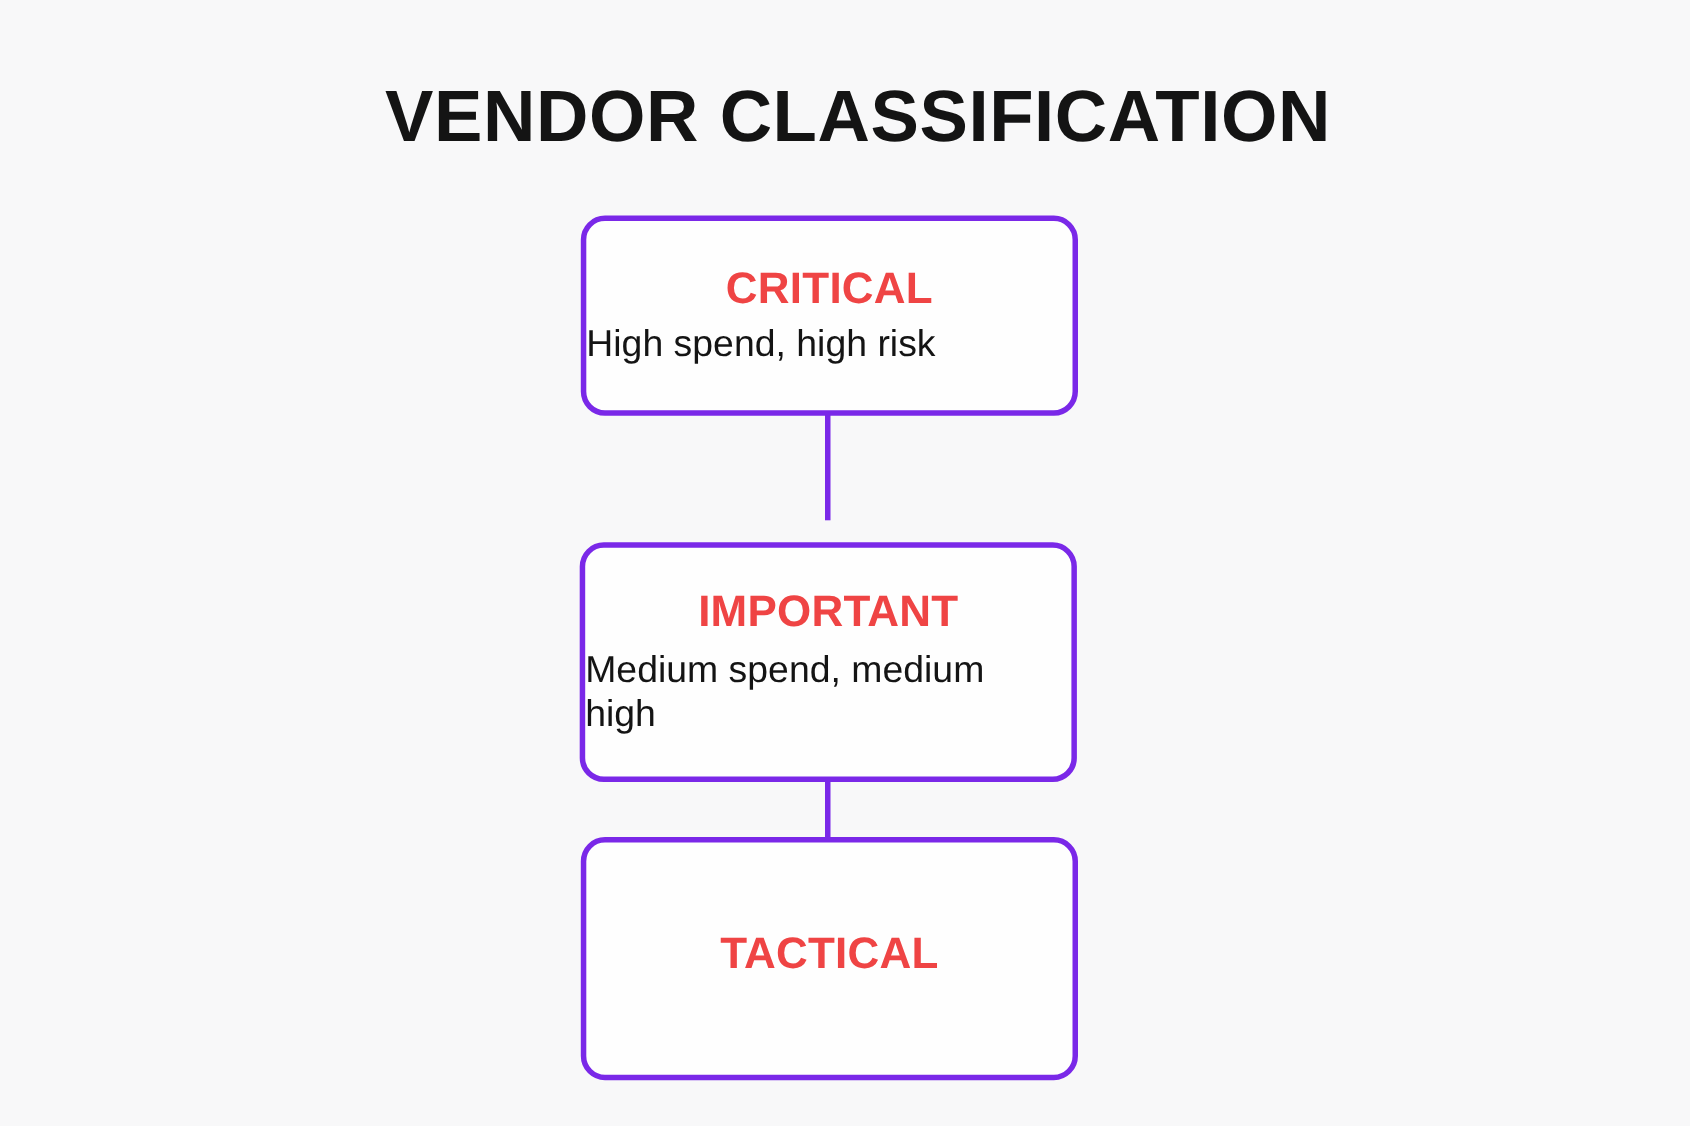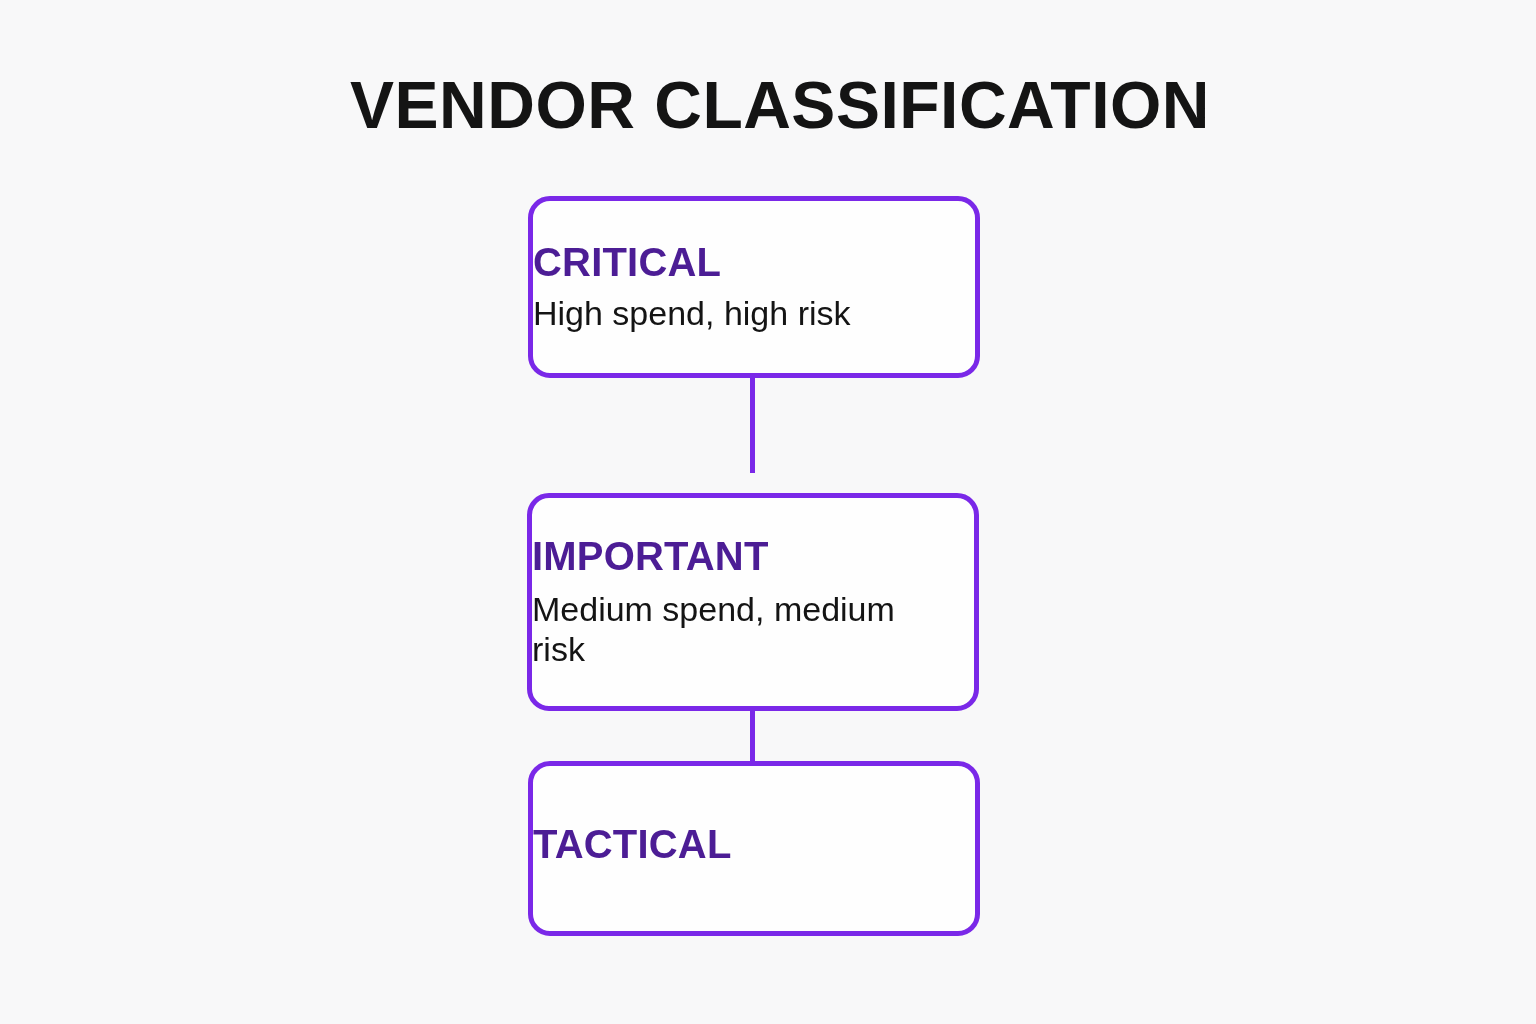--- a/index.html
+++ b/index.html
@@ -46,40 +46,40 @@
     border-radius: 22px;
     display: flex;
     flex-direction: column;
     justify-content: center;
     z-index: 2;
   }
   .node-title {
     font-family: "Liberation Sans", sans-serif;
     font-weight: 700;
     font-size: 40px;
-    color: #4c1d95;
-    text-align: left;
+    color: #ef4444;
+    text-align: center;
     line-height: 1.05;
     letter-spacing: 0.2px;
   }
   .node-desc {
     font-family: "Liberation Sans", sans-serif;
     font-weight: 400;
     font-size: 34px;
     color: #141414;
     line-height: 1.18;
     padding-right: 36px;
     text-align: left;
   }
 
   #node-0 { left: 528px; top: 196px;  width: 452px; height: 182px; }
   #node-0 .node-title { margin-bottom: 10px; }
   #node-1 { left: 527px; top: 493px;  width: 452px; height: 218px; }
   #node-1 .node-title { margin-bottom: 12px; }
-  #node-2 { left: 528px; top: 761px;  width: 452px; height: 175px; }
+  #node-2 { left: 528px; top: 761px;  width: 452px; height: 221px; }
   #node-2 .node-title { margin-bottom: 9px; }
 
   
   .connector {
     position: absolute;
     width: 5px;
     background: #7a28e8;
     left: 750px;
     z-index: 1;
   }
@@ -95,21 +95,21 @@
 
   <div class="node" id="node-0">
     <div class="node-title">CRITICAL</div>
     <div class="node-desc">High spend, high risk</div>
   </div>
 
   <div class="connector" id="connector-0"></div>
 
   <div class="node" id="node-1">
     <div class="node-title">IMPORTANT</div>
-    <div class="node-desc">Medium spend, medium risk</div>
+    <div class="node-desc">Medium spend, medium high</div>
   </div>
 
   <div class="connector" id="connector-1"></div>
 
   <div class="node" id="node-2">
     <div class="node-title">TACTICAL</div>
   </div>
 
 </div>
 

